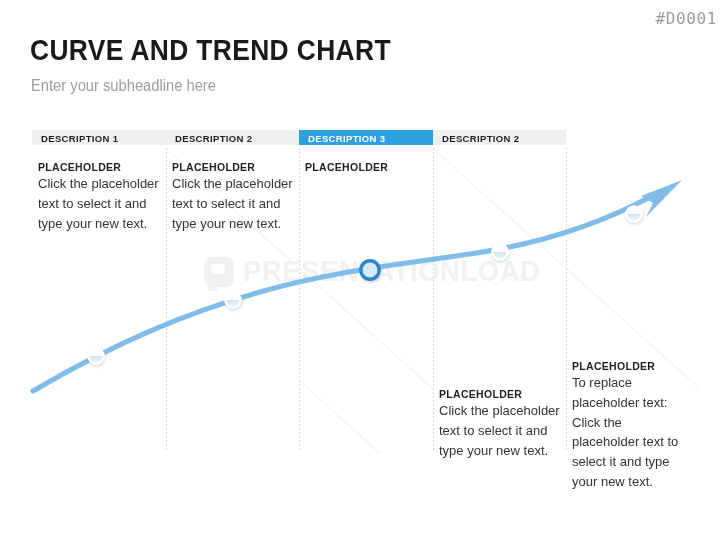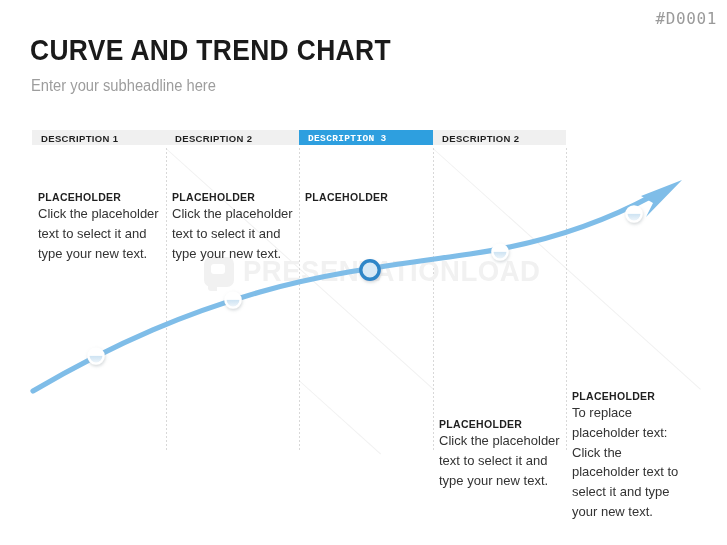--- a/index.html
+++ b/index.html
@@ -144,35 +144,33 @@
     font-weight: bold;
     letter-spacing: 0.35px;
     padding-left: 9px;
     box-sizing: border-box;
     white-space: nowrap;
     overflow: hidden;
   }
   .col-header.is-active {
     background: #2e9fdf;
     color: #ffffff;
-    font-family: Liberation Mono, monospace;
   }
 
   
   .text-block {
     position: absolute;
     box-sizing: border-box;
   }
   .text-block .ph-title {
     font-size: 10.5px;
     font-weight: bold;
     color: #1f1f1f;
     letter-spacing: 0.3px;
     margin-bottom: 1px;
-    margin-top: 30px;
   }
   .text-block .ph-body {
     font-size: 13px;
     line-height: 1.52;
     color: #333333;
   }
 </style>
 </head>
 <body>
 

